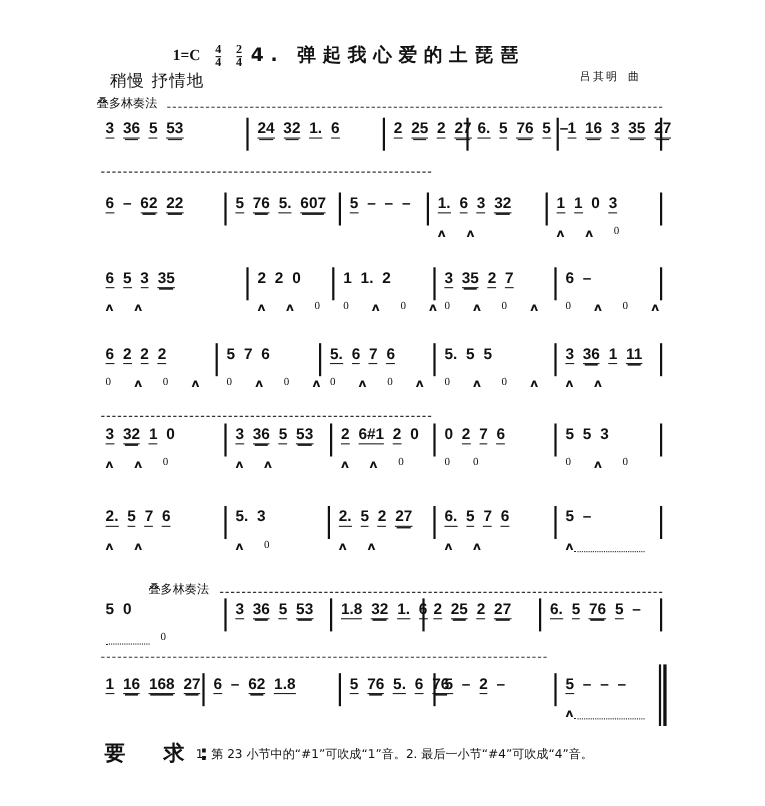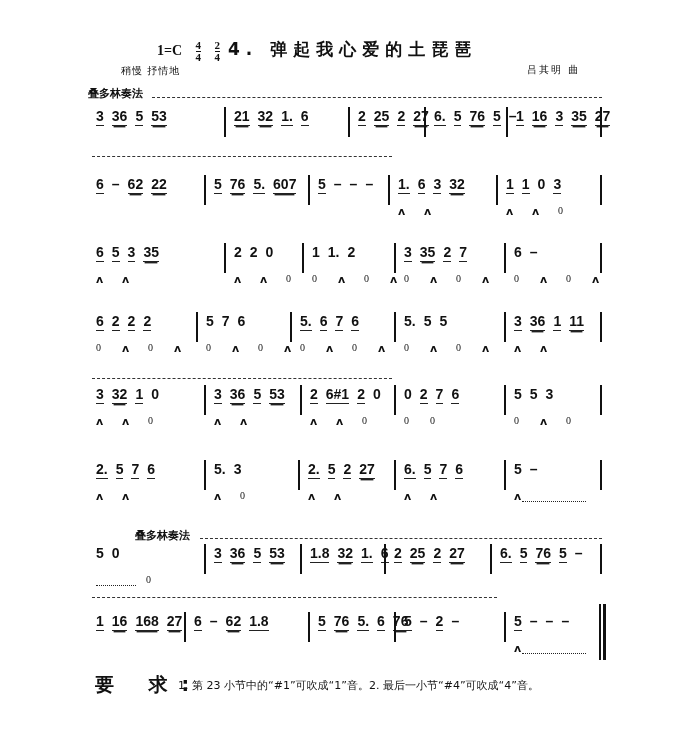--- a/index.html
+++ b/index.html
@@ -3,23 +3,23 @@
 <meta charset="utf-8">
 <style>
   html,body{margin:0;padding:0;background:#fff;}
   body{width:695px;height:733px;position:relative;overflow:hidden;color:#111;
        font-family:"DejaVu Sans","Liberation Sans",sans-serif;}
   .abs{position:absolute;}
   .hdr-key{left:113px;top:40px;font-weight:bold;font-size:14px;font-family:"Liberation Serif",serif;margin-left:44px;}
   .frac{display:inline-block;text-align:center;font-size:11px;line-height:11px;font-weight:bold;vertical-align:middle;margin-left:10px;font-family:"Liberation Serif",serif;}
   .frac span{display:block;}
   .title{left:228px;top:38px;font-size:17px;font-weight:bold;letter-spacing:6px;}
-  .tempo{left:121px;top:64px;font-size:10px;letter-spacing:1px;}
-  .composer{left:527px;top:63px;font-size:10px;letter-spacing:2px;}
-  .tech{font-size:11px;font-weight:bold;}
+  .tempo{left:100px;top:64px;font-size:15px;letter-spacing:1px;}
+  .composer{left:527px;top:63px;font-size:10px;letter-spacing:2px;font-family:Liberation Mono, monospace;}
+  .tech{font-size:11px;font-weight:normal;}
   .dash-line{border-top:1px dashed #333;height:0;}
   .row{position:absolute;left:88px;width:520px;height:36px;}
   .measure{position:absolute;top:0;height:28px;display:flex;align-items:flex-start;gap:8px;padding-left:8px;box-sizing:border-box;}
   .bar{position:absolute;top:0;width:1.5px;height:30px;background:#111;}
   .note{font-weight:bold;font-size:14px;line-height:18px;font-family:"Liberation Sans",sans-serif;position:relative;white-space:pre;}
   .note.u{border-bottom:1.3px solid #222;}
   .note.uu{border-bottom:1.3px solid #222;box-shadow:0 3px 0 -1.6px #222;}
   .tongue-row{position:absolute;left:88px;width:520px;height:16px;}
   .tg{position:absolute;font-size:11px;font-weight:bold;}
   .tg0{position:absolute;font-size:10px;font-family:"Liberation Serif",serif;}
@@ -51,21 +51,21 @@
 
 <div id="rows">
     <div class="row" style="top: 107px;">
       <div class="measure" style="left: 0px; width: 138px;">
         <span class="note u">3</span>
         <span class="note uu">36</span>
         <span class="note u">5</span>
         <span class="note uu">53</span>
       </div>
       <div class="measure" style="left: 138px; width: 124px;">
-        <span class="note uu">21</span>
+        <span class="note uu">24</span>
         <span class="note uu">32</span>
         <span class="note u">1.</span>
         <span class="note u">6</span>
       </div>
       <div class="bar" style="left: 136px;"></div>
       <div class="measure" style="left: 262px; width: 76px;">
         <span class="note u">2</span>
         <span class="note uu">25</span>
         <span class="note u">2</span>
         <span class="note uu">27</span>

